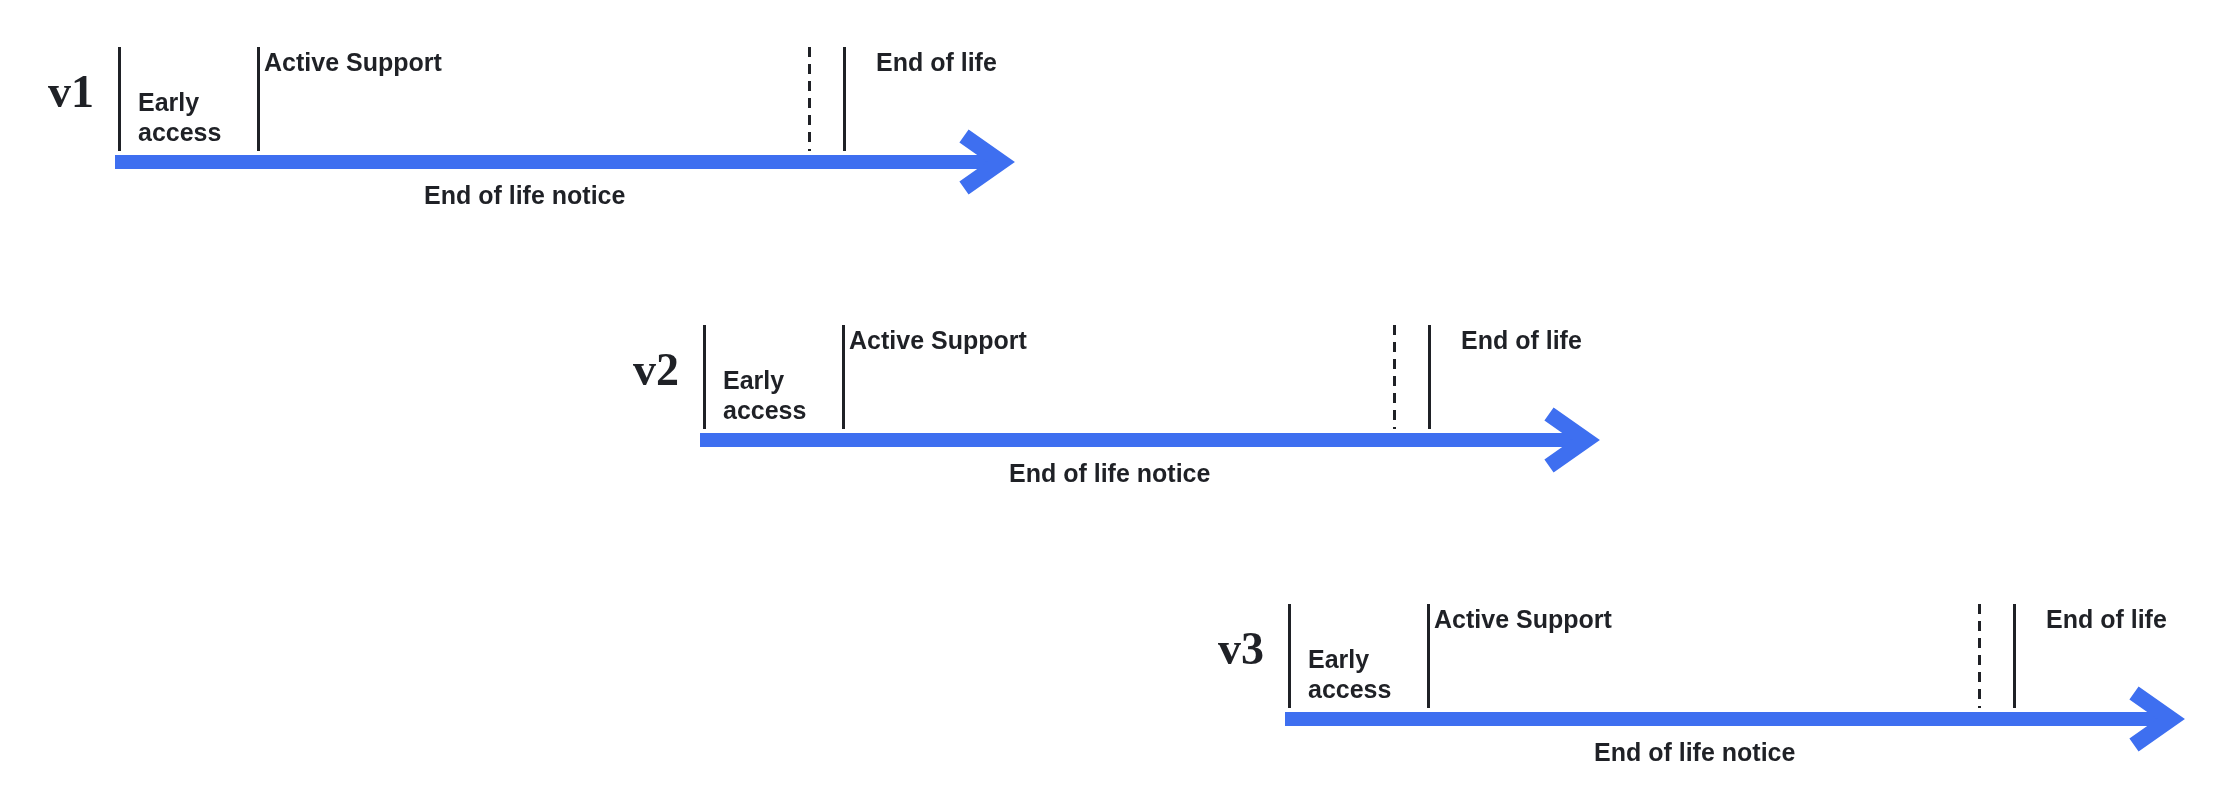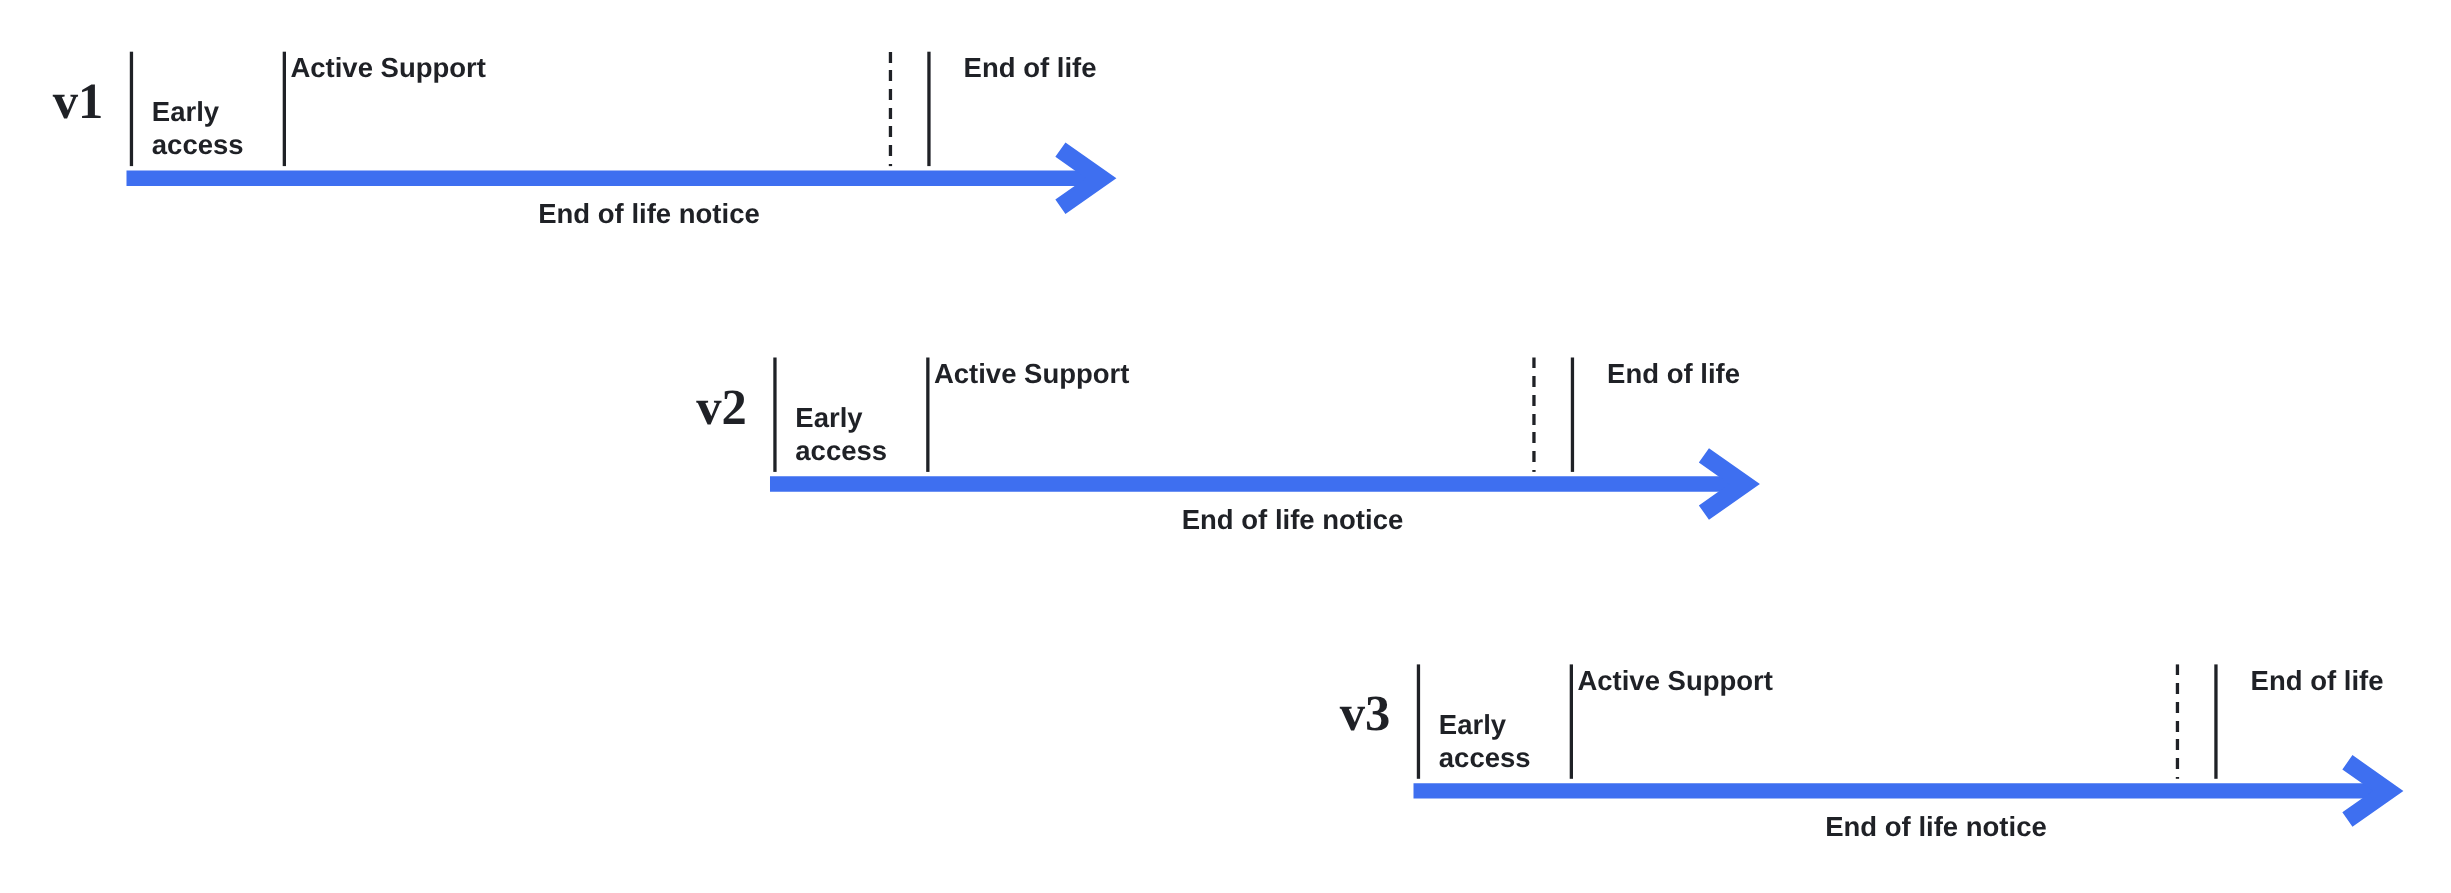--- a/index.html
+++ b/index.html
@@ -45,21 +45,21 @@
   }
   .lbl {
     position: absolute;
     font-size: 25px; line-height: 30px; font-weight: 700;
     color: var(--ink, #1f2126);
     white-space: nowrap;
   }
   .lbl.early  { left: 110px; top: 0; width: 100px; white-space: normal; margin-top: 40px; }
   .lbl.active { left: 236px; top: 0; }
   .lbl.eol    { left: 848px; top: 0; }
-  .lbl.notice { left: 362px; top: 133px; width: 400px; text-align: center; }
+  .lbl.notice { left: 396px; top: 133px; width: 400px; text-align: left; }
   svg.arrow { position: absolute; left: 80px; top: 75px; overflow: visible; }
   svg.arrow .shaft {
     stroke: var(--arrow_blue, #3e6ff0);
     stroke-width: 14; stroke-linecap: butt;
   }
   svg.arrow .head {
     fill: none;
     stroke: var(--arrow_blue, #3e6ff0);
     stroke-width: 16;
     stroke-linecap: butt;

